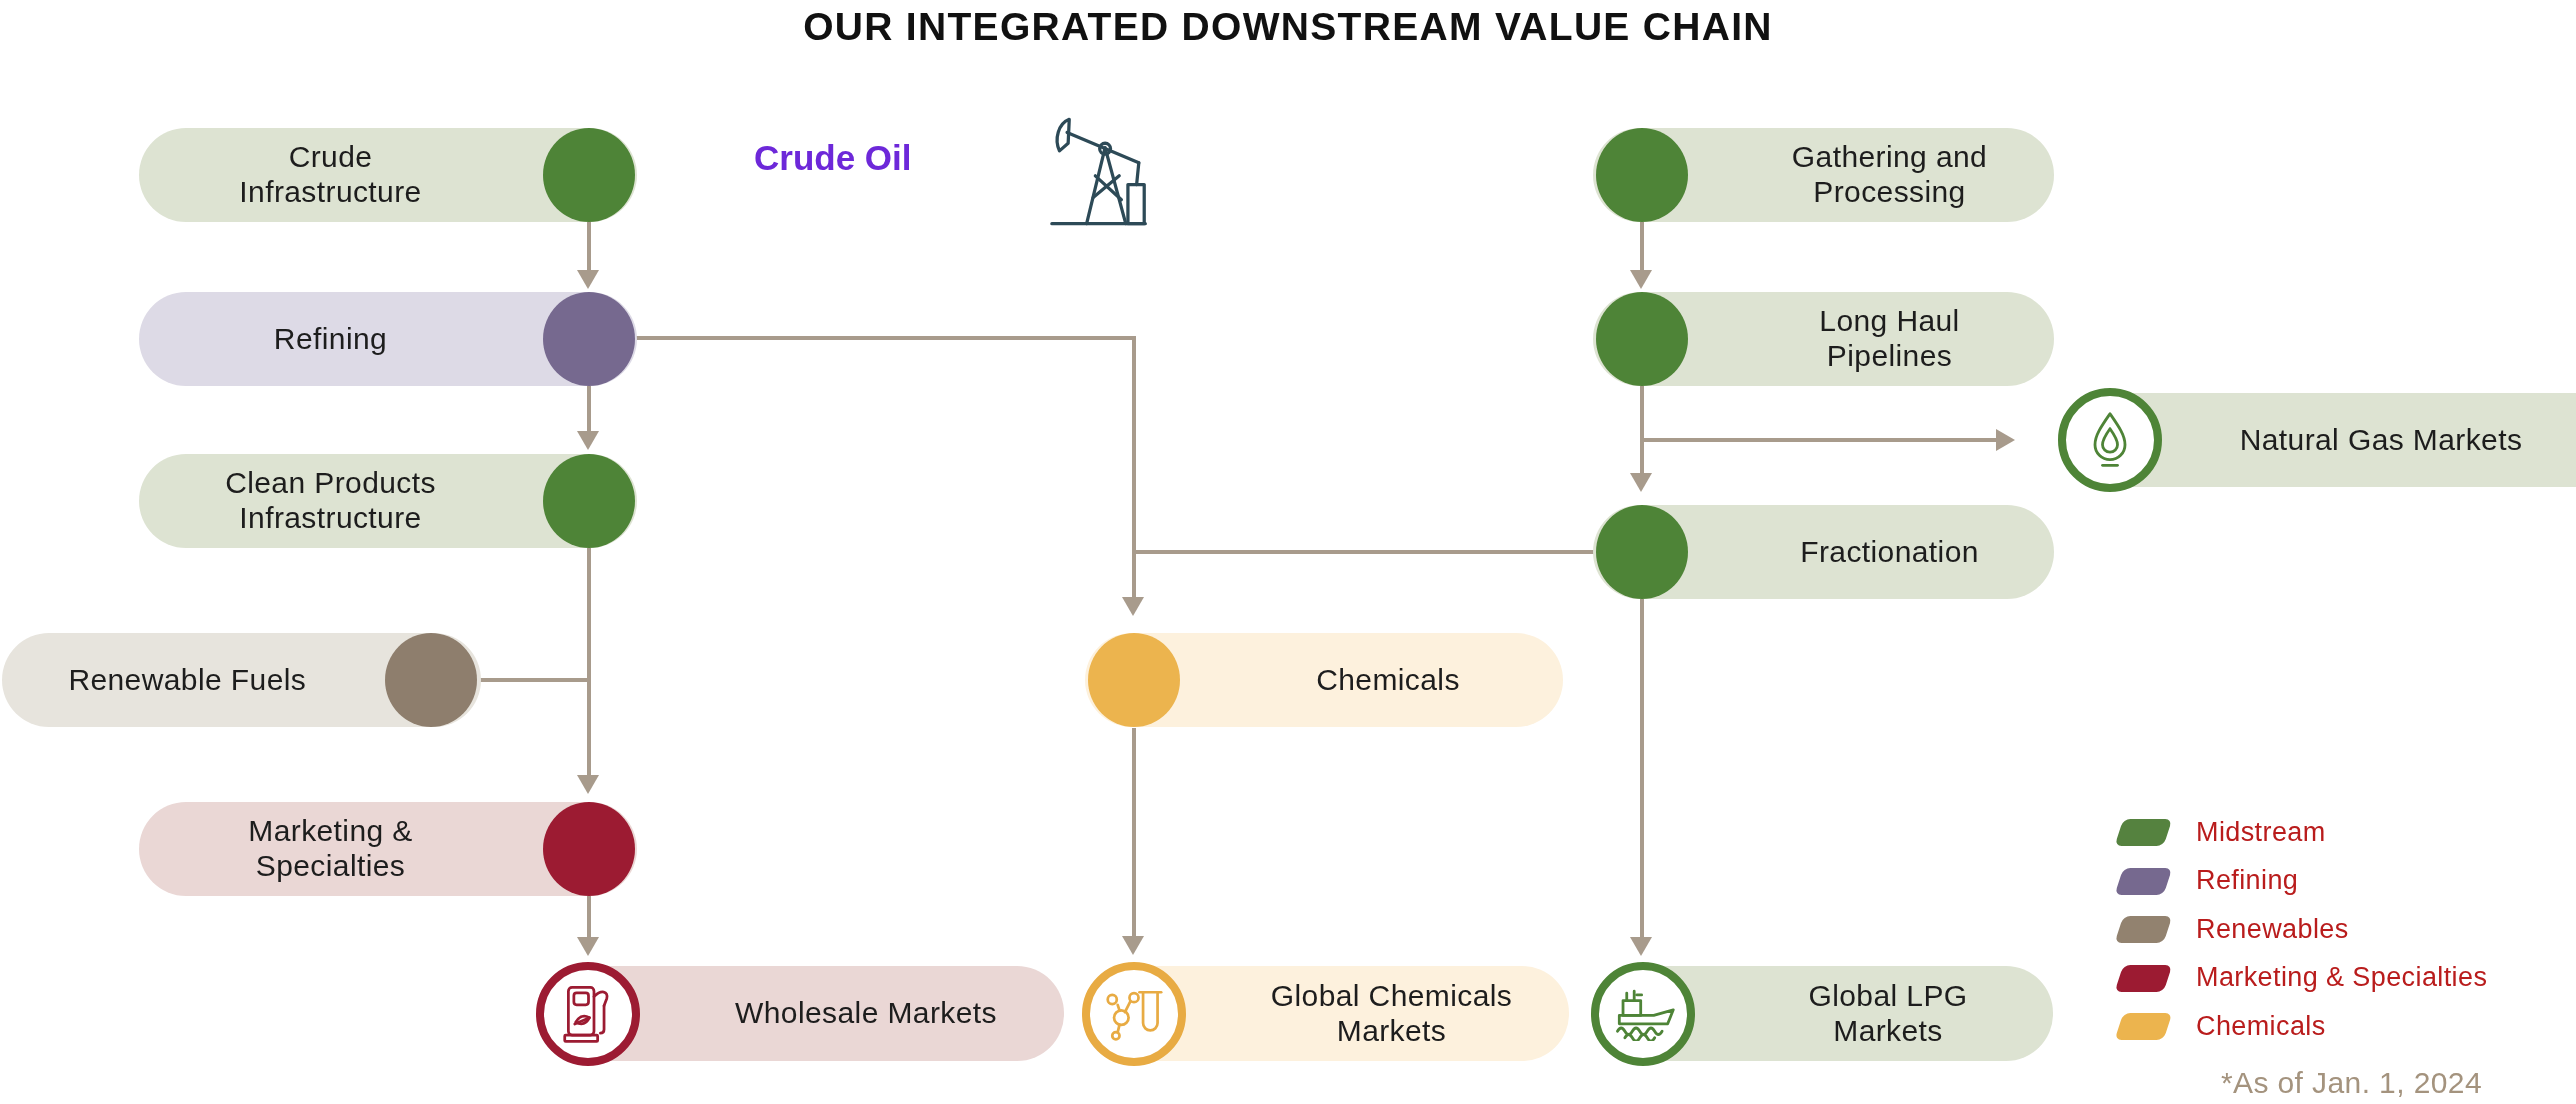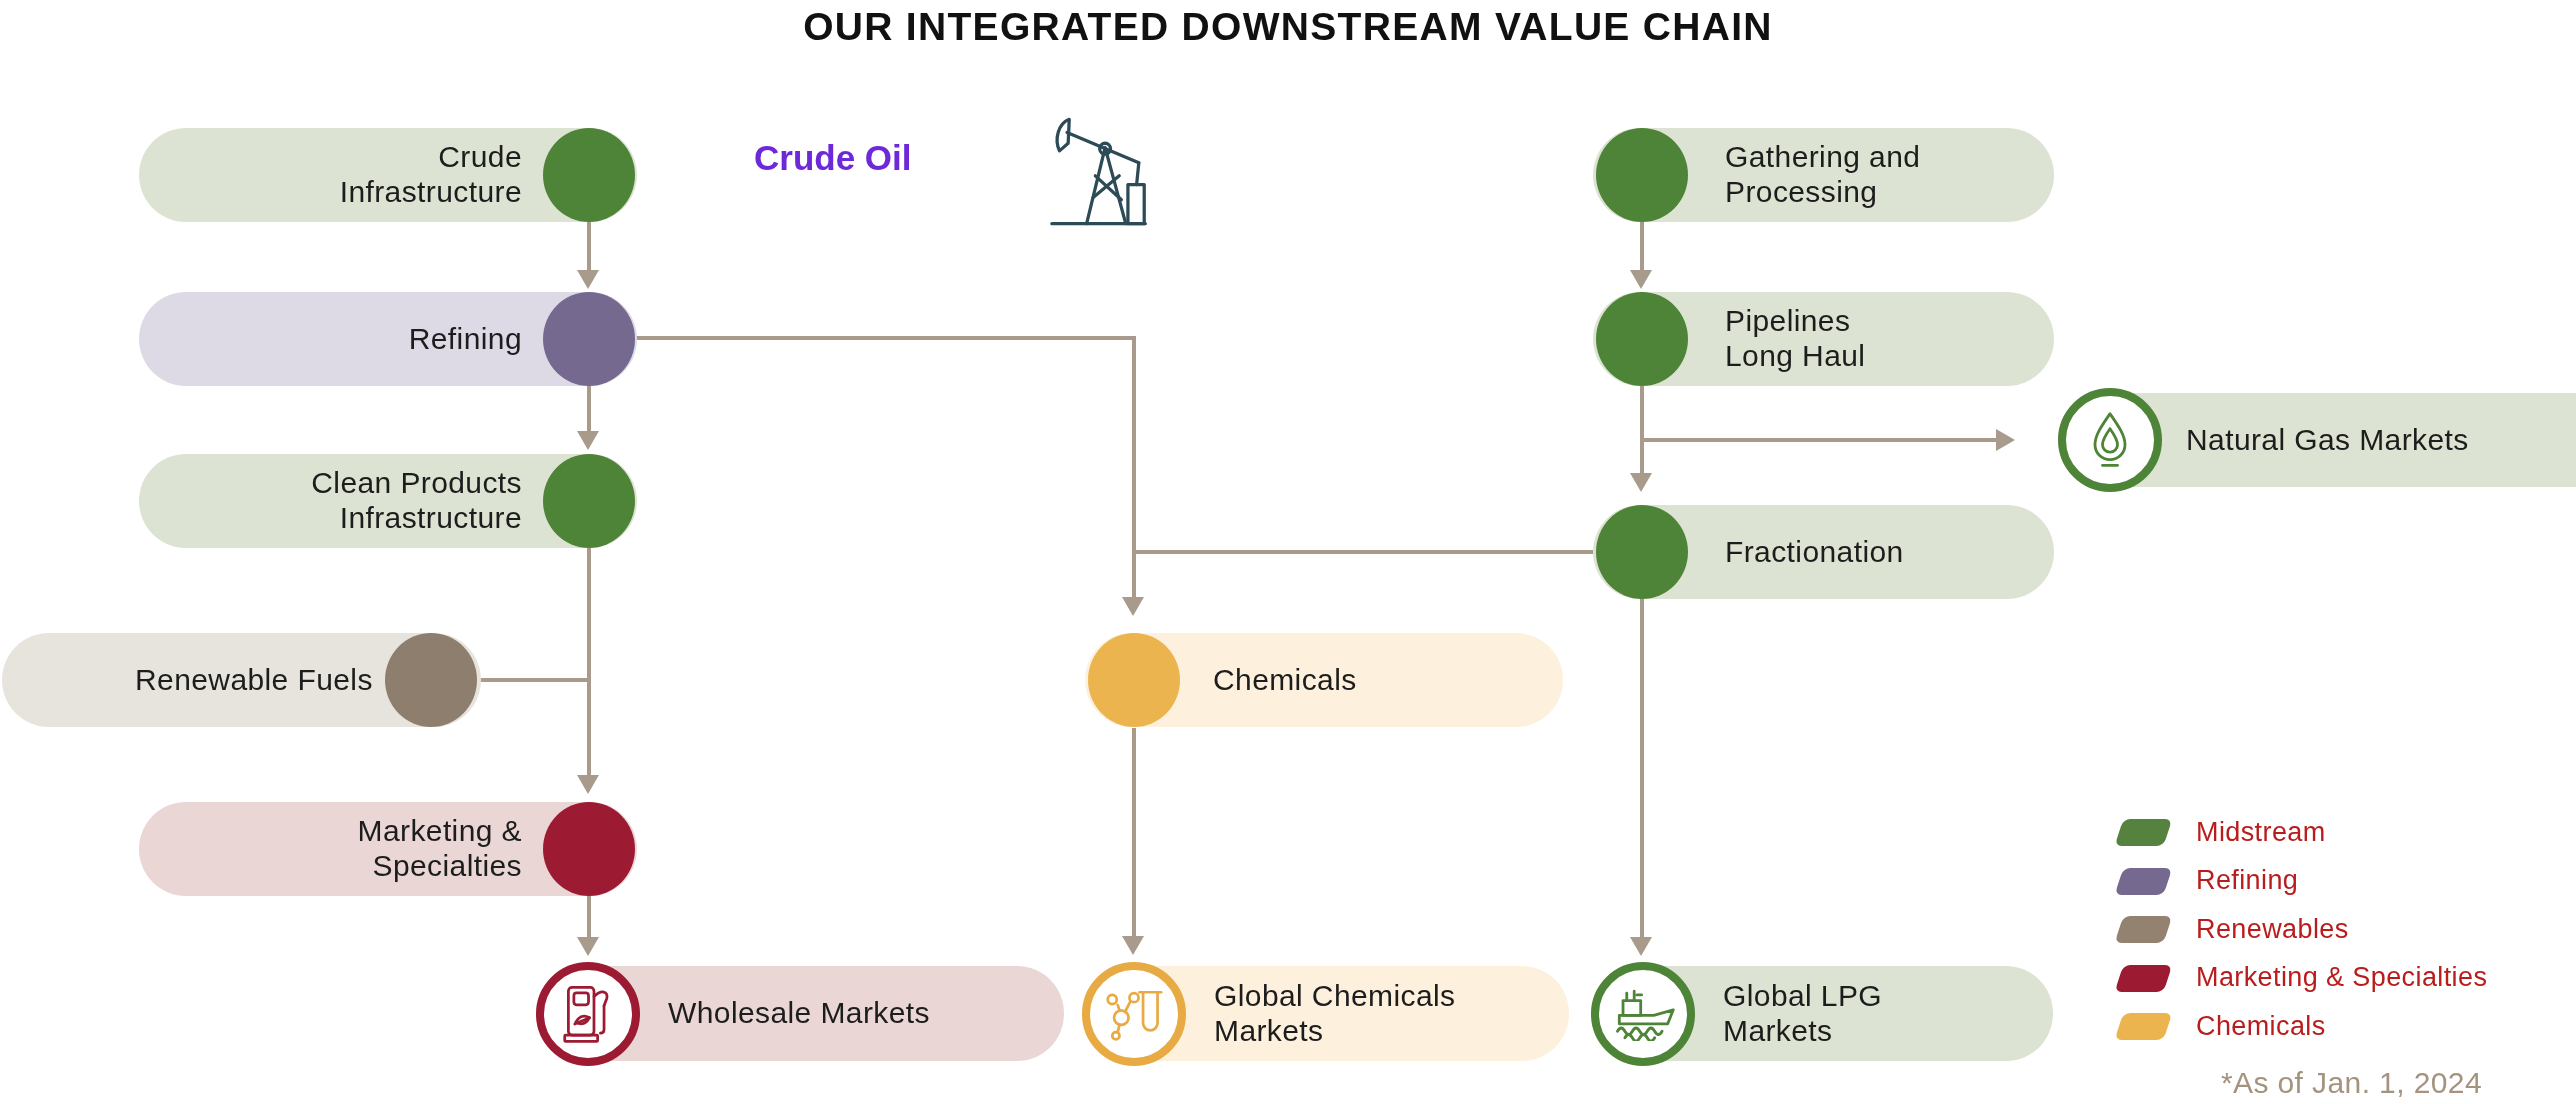--- a/index.html
+++ b/index.html
@@ -19,21 +19,21 @@
     box-sizing:border-box;
   }
   .pill.tall{height:95px;}
   .sage{background:#dde3d2;}
   .lavender{background:#dddae6;}
   .warmgray{background:#e7e4dd;}
   .rose{background:#ead7d5;}
   .cream{background:#fdf1dd;}
   .t-right{text-align:right;}
   .t-left{text-align:left;}
-  .pill span{display:block;}
+  .pill span{display:block;text-align:center;}
   
   .dot{position:absolute;width:92px;height:94px;border-radius:50%;}
   .dot.green{background:#4e8437;}
   .dot.purple{background:#76698f;}
   .dot.taupe{background:#8e7e6d;}
   .dot.crimson{background:#9c1b32;}
   .dot.amber{background:#ecb44e;}
   
   .ring{
     position:absolute;width:104px;height:104px;border-radius:50%;background:#ffffff;
@@ -178,22 +178,22 @@
     </svg>
   </div>
 
   <div class="pill sage t-left" style="left:1593px;top:128px;width:461px;padding-left:132px">
     <span>Gathering and</span>
     <span>Processing</span>
   </div>
   <div class="dot green" style="left:1596px;top:128px"></div>
 
   <div class="pill sage t-left" style="left:1593px;top:292px;width:461px;padding-left:132px">
+    <span>Long Haul</span>
     <span>Pipelines</span>
-    <span>Long Haul</span>
   </div>
   <div class="dot green" style="left:1596px;top:292px"></div>
 
   <div class="pill sage t-left" style="left:2058px;top:393px;width:518px;padding-left:128px;border-top-right-radius:0;border-bottom-right-radius:0">
     <span>Natural Gas Markets</span>
   </div>
   <div class="ring green" style="left:2058px;top:388px">
     <svg width="46" height="60" viewBox="0 0 48 64" fill="none" stroke="#4e8437" stroke-width="3" stroke-linecap="round" stroke-linejoin="round">
       <path d="M24 4 C15 17 8 27 8 37 a16 16 0 0 0 32 0 C40 27 33 17 24 4 Z"></path>
       <path d="M24 20 C19 27 16 32 16 37 a8 8 0 0 0 16 0 C32 32 29 27 24 20"></path>

